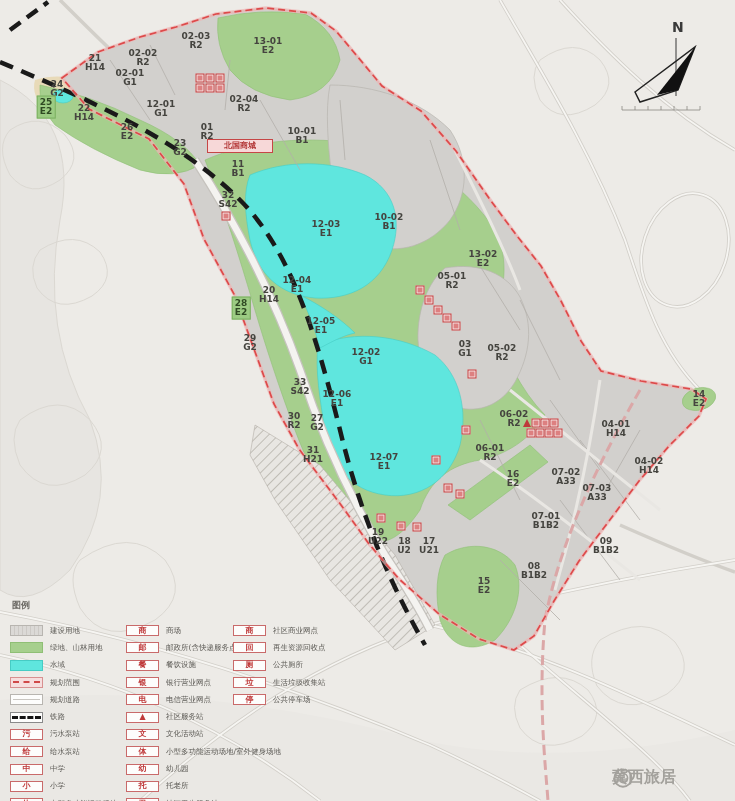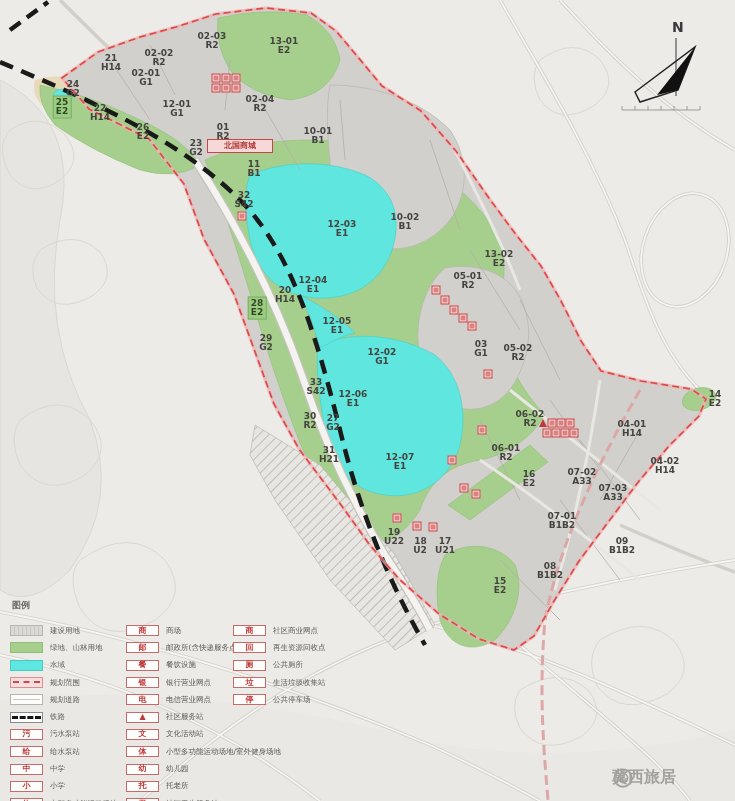--- a/index.html
+++ b/index.html
@@ -1,20 +1,20 @@
 <!DOCTYPE html>
 <html><head>
 <meta charset="utf-8">
 <style>
   html,body{margin:0;padding:0;background:#fff;}
   .stage{position:relative;width:735px;height:801px;overflow:hidden;
          background:#edebe7;font-family:"DejaVu Sans",sans-serif;}
   svg{position:absolute;left:0;top:0;}
   
-  #parcel-layer,#icon-layer{position:absolute;left:16px;top:0;width:621px;height:801px;}
+  #parcel-layer,#icon-layer{position:absolute;left:0;top:0;width:621px;height:801px;}
   .parcel{position:absolute;transform:translate(-50%,-50%);text-align:center;
           font:700 9px/1.05 "DejaVu Sans",sans-serif;color:#45443f;white-space:nowrap;}
   .parcel.chip{background:#9ccc83;border:1px solid #7aaf60;padding:1px 2px;color:#2f4a23;}
   .ficon{position:absolute;width:7px;height:7px;transform:translate(-50%,-50%);
          background:#f6e4e4;border:1px solid #bf3a3a;}
   .ficon::after{content:"";position:absolute;left:1px;top:1px;right:1px;bottom:1px;background:#cf4a4a;opacity:.65;}
   .ficon.tri{width:0;height:0;background:none;border-left:4.5px solid transparent;
              border-right:4.5px solid transparent;border-bottom:8px solid #bf3a3a;border-top:none;}
   .ficon.tri::after{display:none;}
   .landmark{position:absolute;transform:translate(-50%,-50%);background:#f7d8d8;border:1px solid #c64646;

